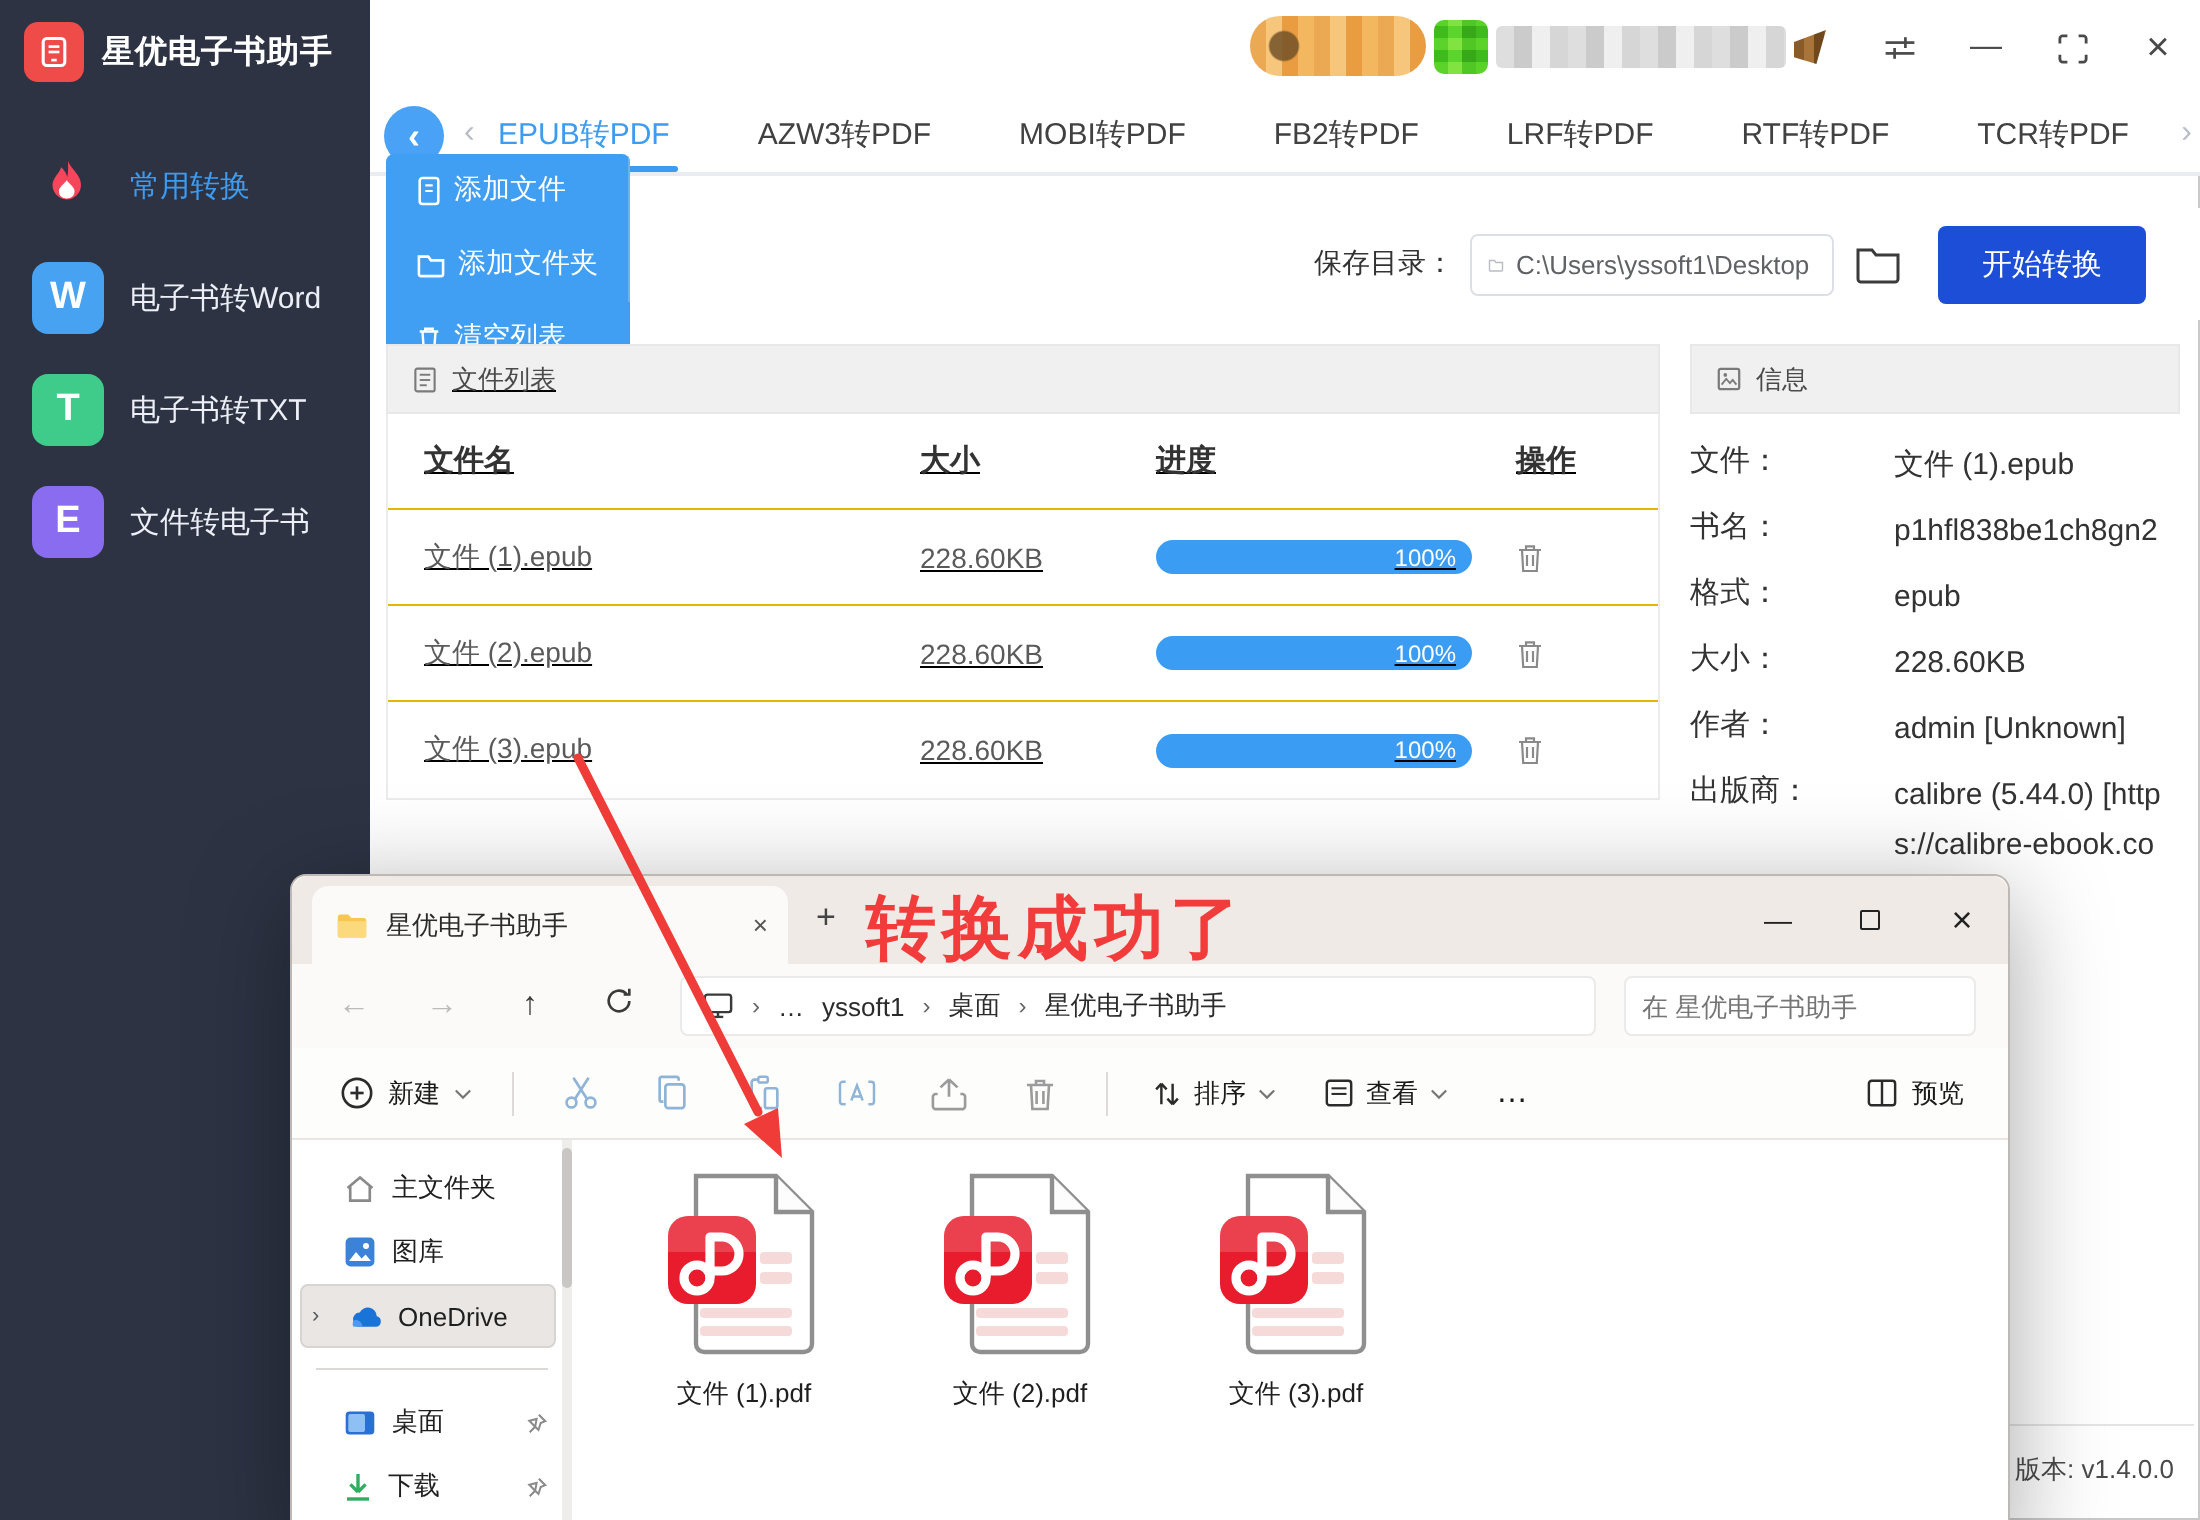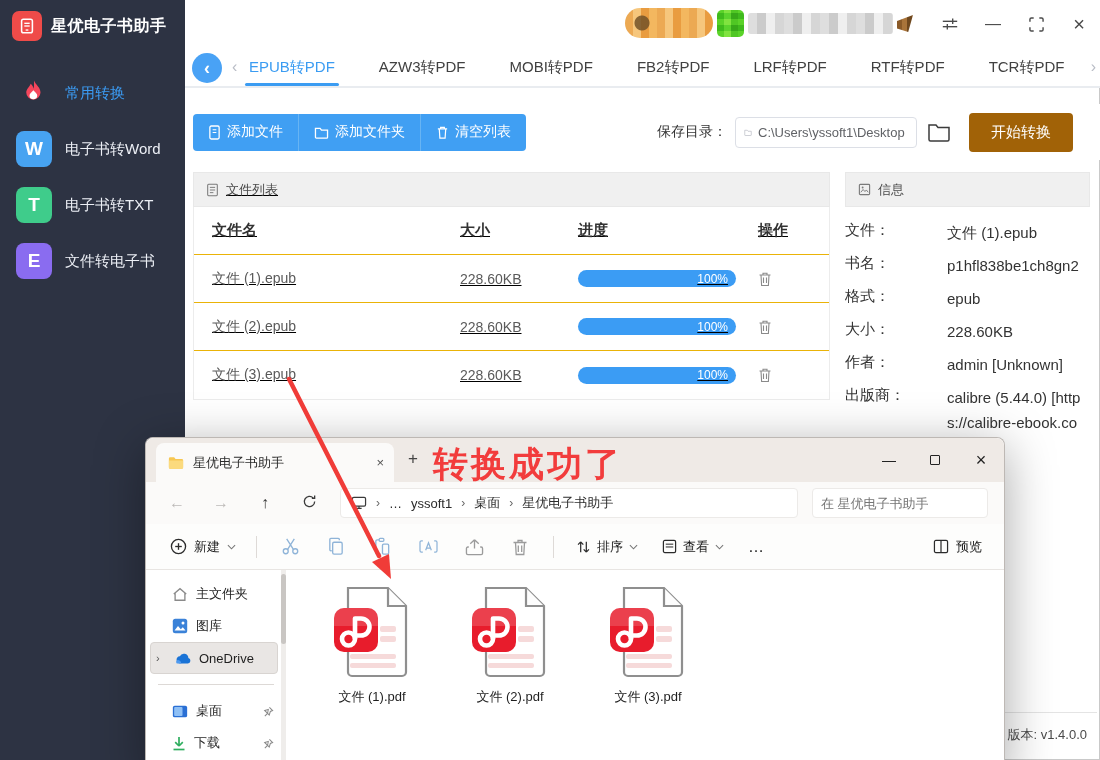--- a/index.html
+++ b/index.html
@@ -53,29 +53,29 @@
   .tab-chev { color:#b9bdc6; font-size:16px; cursor:pointer; }
   .tab-chev.left { position:absolute; left:47px; }
   .tab-chev.right { position:absolute; right:4px; }
   .tabs { display:flex; gap:44px; margin-left:64px; height:100%; align-items:center; white-space:nowrap; }
   .tab { font-size:15px; color:#414141; cursor:pointer; position:relative; height:100%; display:flex; align-items:center; }
   .tab.active { color:#3b9cf2; }
   .tab.active::after { content:""; position:absolute; left:-4px; right:-4px; bottom:0; height:3px; background:#3b9cf2; border-radius:2px; }
 
   
   .app-toolbar { position:absolute; left:185px; right:0; top:104px; height:56px; background:#fff; display:flex; align-items:center; }
-  .btn-group { display:flex; margin-left:8px; border-radius:4px; overflow:hidden; }
+  .btn-group { display:flex; margin-left:8px; border-radius:4px; overflow:hidden;flex-direction:column; }
   .blue-btn { background:#409ff3; color:#fff; font-size:14px; border:none; height:37px; padding:0 15px; display:flex; align-items:center; gap:6px; cursor:pointer; border-right:1px solid #67b4f3; }
   .blue-btn:last-child { border-right:none; }
   .save-area { position:absolute; right:27px; display:flex; align-items:center; }
   .save-label { font-size:14px; color:#333; margin-right:8px; white-space:nowrap; }
   .dir-box { width:182px; height:31px; background:#fff; border:1px solid #dcdfe6; border-radius:4px; display:flex; align-items:center; padding:0 8px; gap:6px; overflow:hidden; }
   .dir-box input { border:none; outline:none; font-size:13px; color:#606266; width:150px; background:transparent; font-family:"Liberation Sans",sans-serif; }
   .browse-ico { margin:0 18px 0 10px; cursor:pointer; display:flex; }
-  .start-btn { width:104px; height:39px; background:#a16207; color:#fff; font-size:15px; border:none; border-radius:4px; cursor:pointer; }
+  .start-btn { width:104px; height:39px; background:#1d4ed8; color:#fff; font-size:15px; border:none; border-radius:4px; cursor:pointer; }
 
   
   .file-panel { position:absolute; left:193px; top:172px; width:637px; background:#fff;text-decoration:underline; }
   .panel-head { height:35px; background:#f0f0f0; border:1px solid #e8e8e8; display:flex; align-items:center; gap:7px; padding:0 12px; font-size:13px; color:#4a4a4a; }
   .ftable { border:1px solid #ececec; border-top:none; }
   .frow { display:grid; grid-template-columns:248px 118px 180px 1fr; align-items:center; height:48px; padding:0 18px; border-bottom:1px solid #eab308; }
   .frow:last-child { border-bottom:none; }
   .frow.head { font-weight:700; font-size:15px; color:#333; }
   .frow .cell { font-size:14px; color:#5a5a5a; }
   .pbar { width:158px; height:17px; border-radius:9px; background:#3b9cf4; display:flex; align-items:center; justify-content:flex-end; padding-right:8px; }

